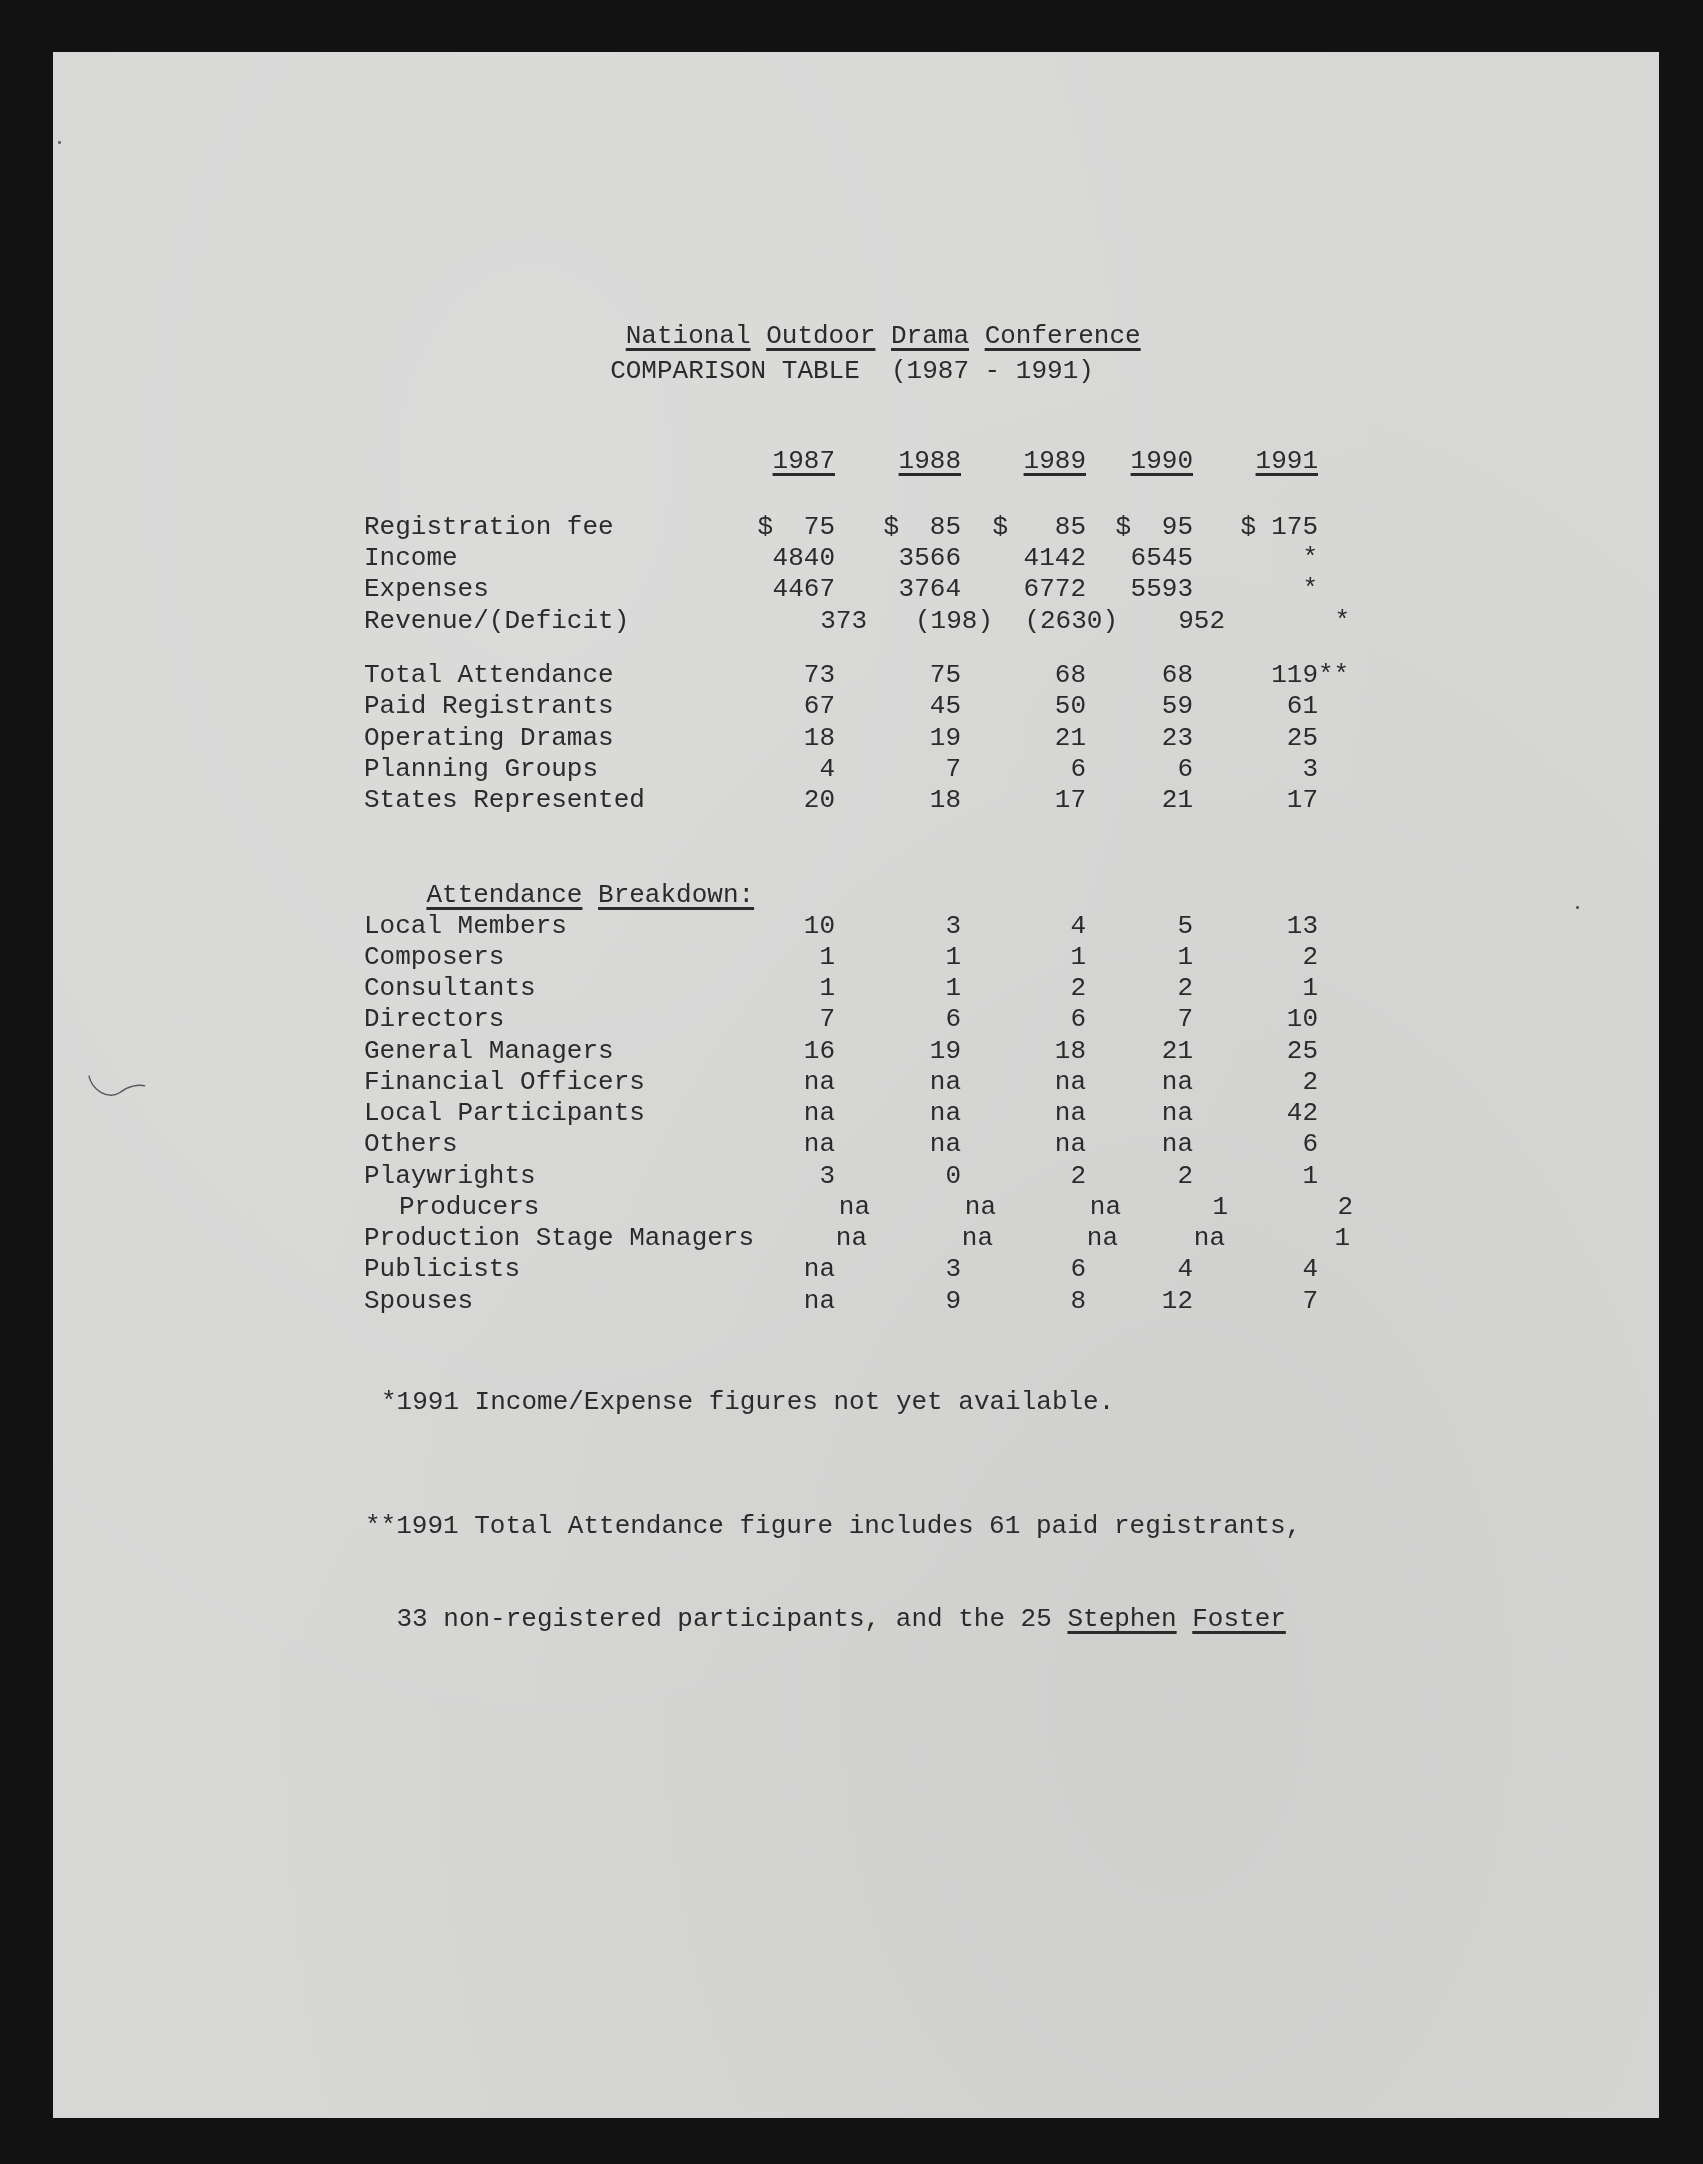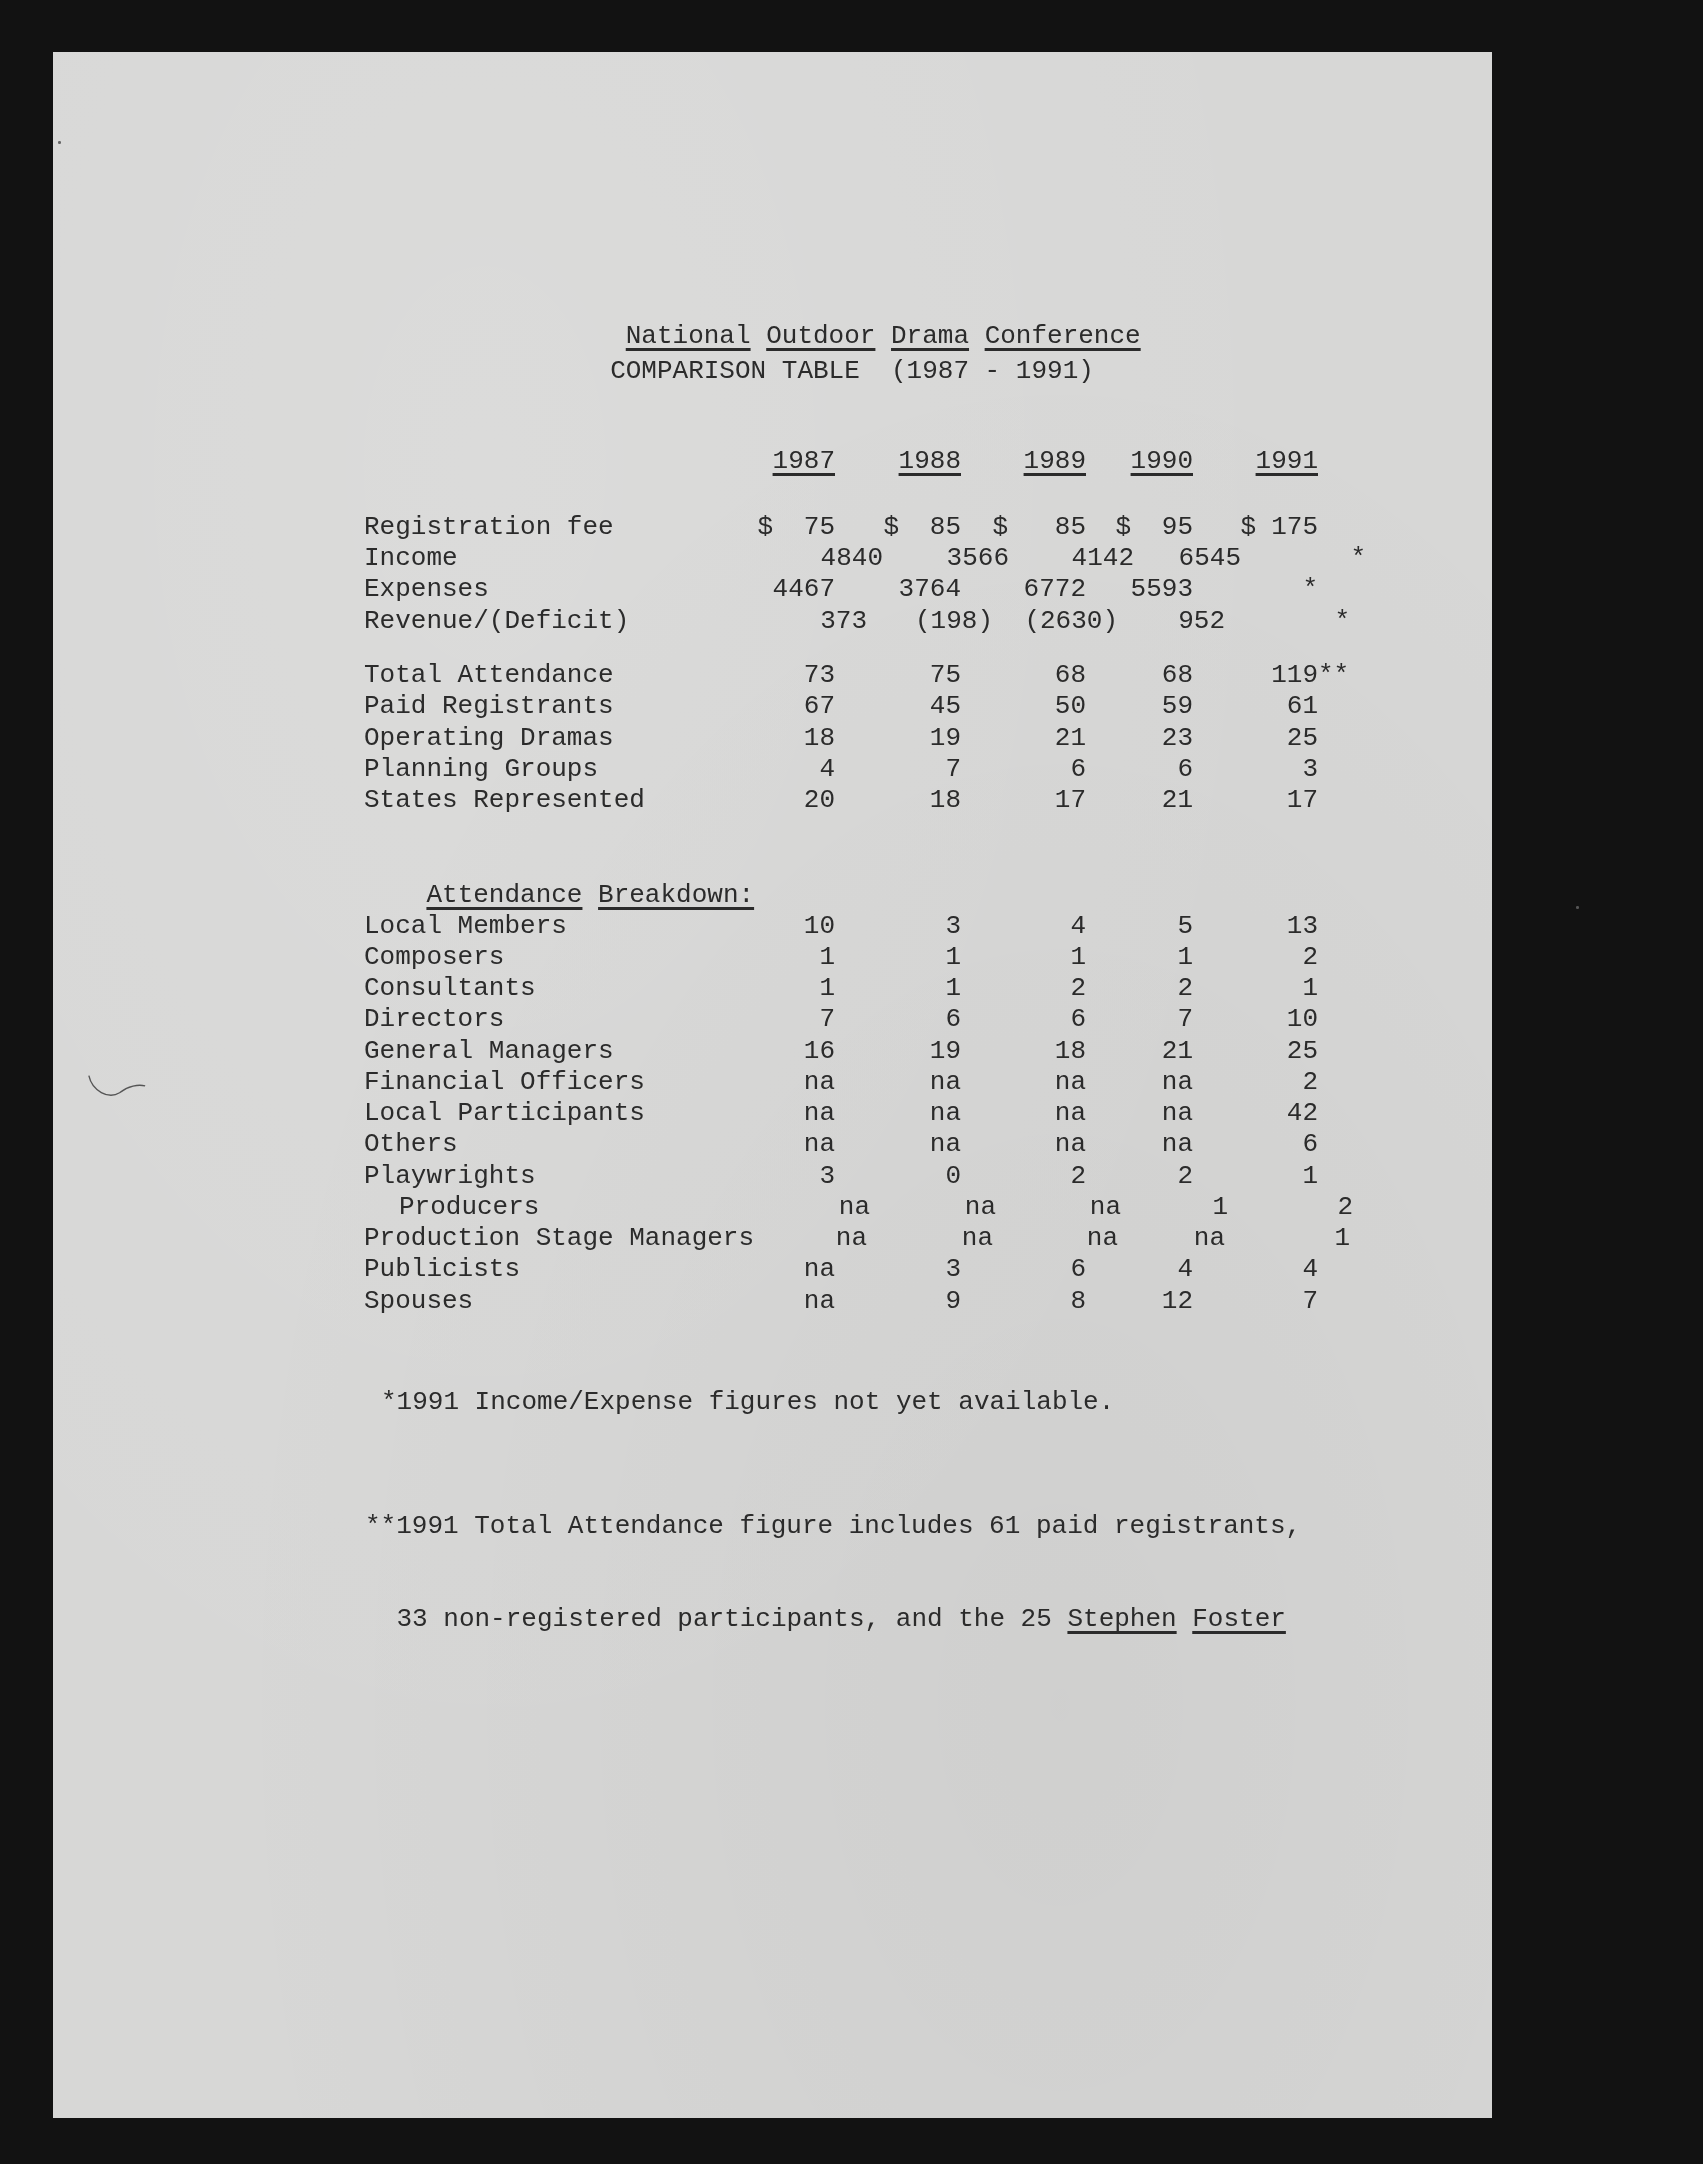--- a/index.html
+++ b/index.html
@@ -10,21 +10,21 @@
   body {
     width: 1704px;
     height: 2164px;
     position: relative;
     overflow: hidden;
   }
   .page {
     position: absolute;
     left: 53px;
     top: 52px;
-    width: 1439px;
+    width: 1606px;
     height: 2066px;
     background: #d7d7d6;
     background-image:
       radial-gradient(ellipse at 30% 20%, rgba(255,255,255,0.10), rgba(0,0,0,0) 60%),
       radial-gradient(ellipse at 70% 80%, rgba(0,0,0,0.035), rgba(0,0,0,0) 60%);
   }
   .mono {
     position: absolute;
     font-family: "Liberation Mono", "DejaVu Sans Mono", monospace;
     font-size: 26px;
@@ -115,21 +115,21 @@
         <span class="mono cell c0" style="margin-right: 62px;">$</span>
         <span class="mono cell c1"><span>85</span></span>
         <span class="mono cell c1" style="margin-right: 62px;">$</span>
         <span class="mono cell c2"><span>85</span></span>
         <span class="mono cell c2" style="margin-right: 78px;">$</span>
         <span class="mono cell c3"><span>95</span></span>
         <span class="mono cell c3" style="margin-right: 62px;">$</span>
         <span class="mono cell c4"><span>175</span></span>
         <span class="mono cell c4" style="margin-right: 62px;">$</span>
       </div>
-      <div class="row" style="top: 491px; padding-left: 48px;">
+      <div class="row" style="top: 491px;">
         <span class="mono label">Income</span>
         <span class="mono cell c0"><span>4840</span></span>
         <span class="mono cell c1"><span>3566</span></span>
         <span class="mono cell c2"><span>4142</span></span>
         <span class="mono cell c3"><span>6545</span></span>
         <span class="mono cell c4"><span>*</span></span>
       </div>
       <div class="row" style="top: 522px;">
         <span class="mono label">Expenses</span>
         <span class="mono cell c0"><span>4467</span></span>

